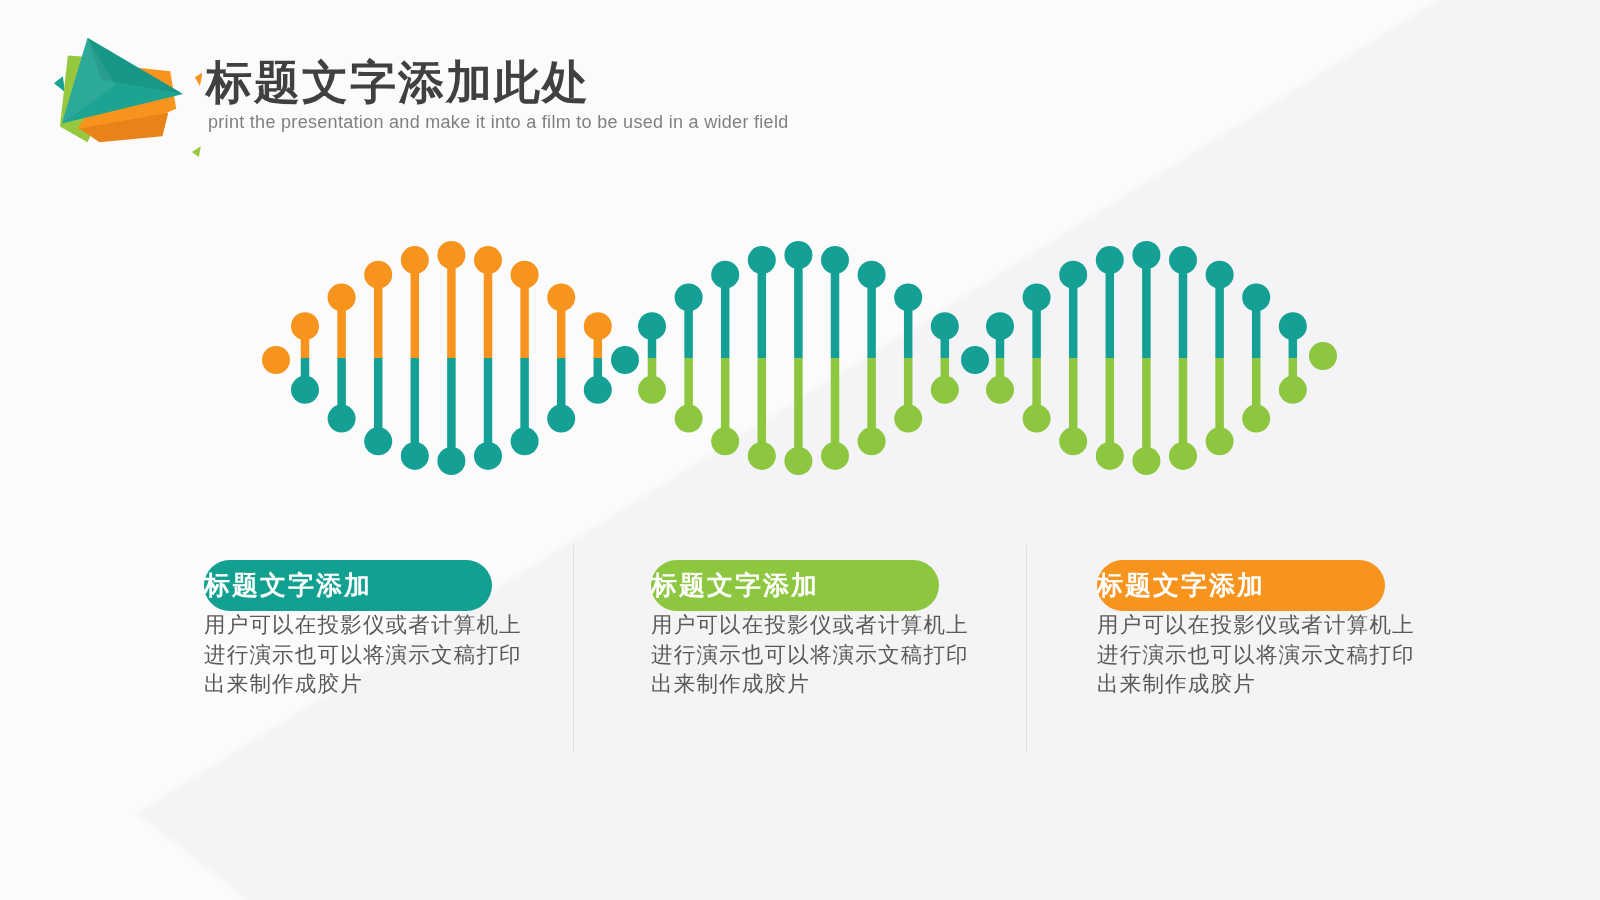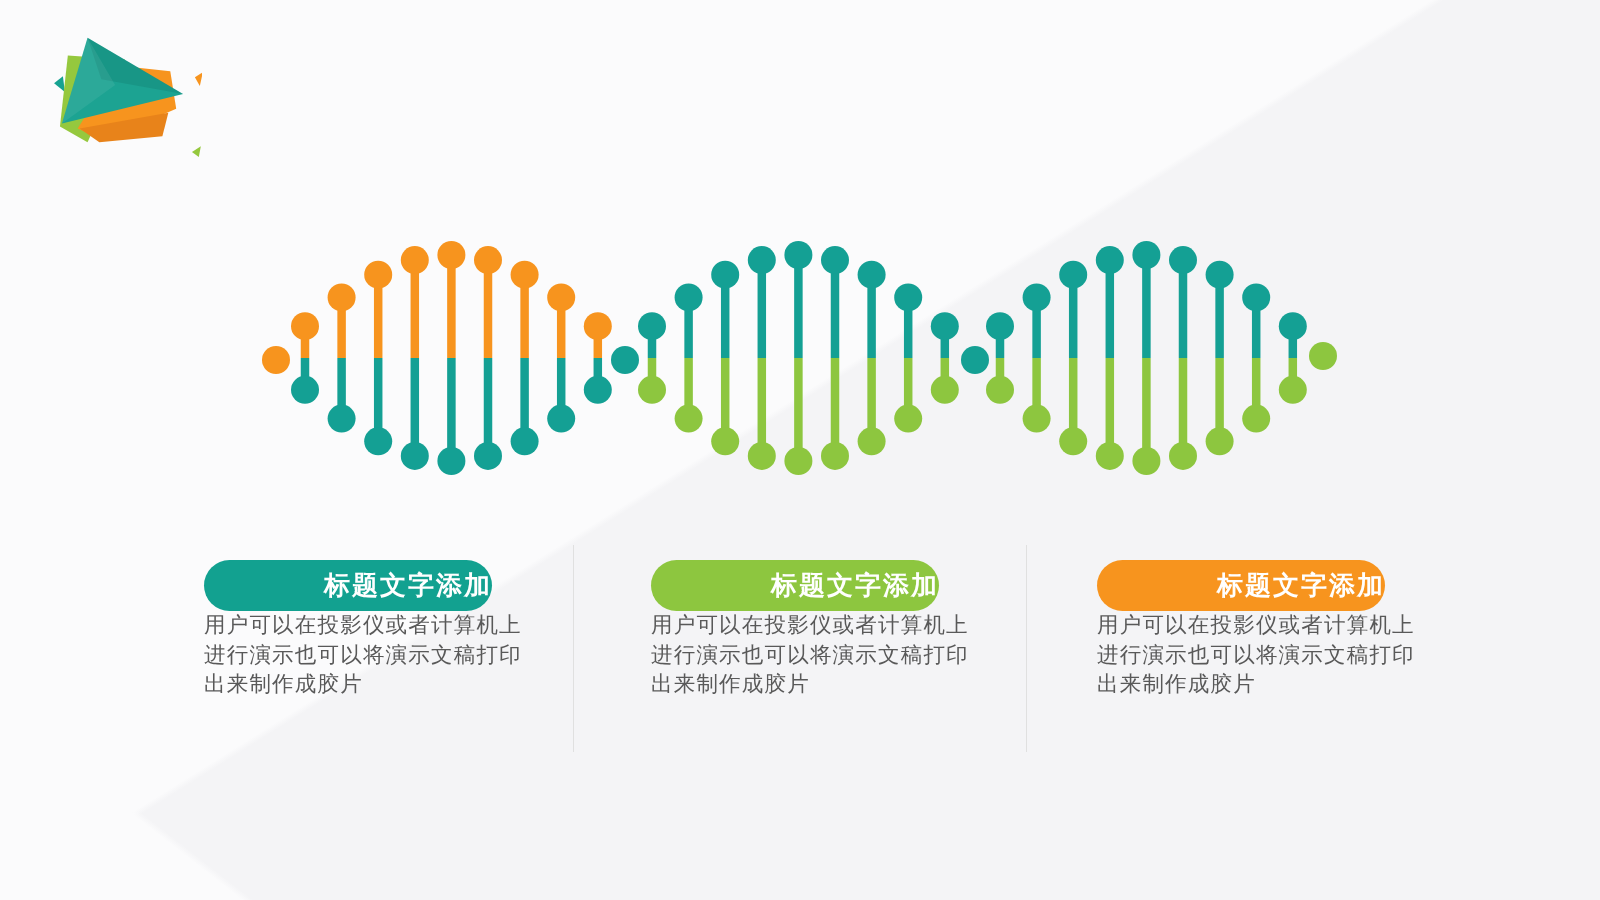--- a/index.html
+++ b/index.html
@@ -25,21 +25,21 @@
   }
   
   .dna{position:absolute;left:0;top:0;pointer-events:none;}
   
   .col{position:absolute;top:560px;width:312px;}
   .col-1{left:204px;}
   .col-2{left:651px;}
   .col-3{left:1097px;}
   .pill{
     width:288px;height:51px;border-radius:26px;
-    text-align:right;line-height:51px;
+    text-align:left;line-height:51px;
     font-size:26px;font-weight:700;color:#ffffff;letter-spacing:2px;
     cursor:default;
   }
   .col-body{
     font-size:21.5px;line-height:29.5px;letter-spacing:1.2px;color:#595959;
   }
   .col-body div{white-space:nowrap;}
   .v-divider{
     position:absolute;top:545px;height:207px;width:1px;
     background:#dedede;opacity:.9;
@@ -57,20 +57,22 @@
     <polygon points="24,30 82,34 44,118 16,102" fill="#95C83E"></polygon>
     <polygon points="153,52 161,47 158,61" fill="#F7941E"></polygon>
     <polygon points="74,40 128,46 134,84 60,116 34,104" fill="#F7941E"></polygon>
     <polygon points="36,104 126,88 120,112 56,118" fill="#E8831A"></polygon>
     <polygon points="44,12 141,69 18,99" fill="#1CA392"></polygon>
     <polygon points="44,12 141,69 58,54" fill="rgba(0,60,50,0.12)"></polygon>
     <polygon points="44,12 72,60 18,99" fill="rgba(255,255,255,0.07)"></polygon>
     <polygon points="150,128 159,122 157,133" fill="#95C83E"></polygon>
   </svg>
 
+  <h1 class="page-title">标题文字添加此处</h1>
+  <div class="page-subtitle">print the presentation and make it into a film to be used in a wider field</div>
 
   <svg class="dna" width="1600" height="900" viewBox="0 0 1600 900" xmlns="http://www.w3.org/2000/svg">
       <circle cx="276" cy="360" r="14" fill="#F7941E"></circle>
       <rect x="300.75" y="326.1712495793804" width="8.5" height="31.82875042061958" fill="#F7941E"></rect>
       <rect x="300.75" y="358" width="8.5" height="31.82875042061958" fill="#14A094"></rect>
       <circle cx="305" cy="326.1712495793804" r="14" fill="#F7941E"></circle>
       <circle cx="305" cy="389.8287504206196" r="14" fill="#14A094"></circle>
       <rect x="337.35" y="297.45811901387526" width="8.5" height="60.54188098612473" fill="#F7941E"></rect>
       <rect x="337.35" y="358" width="8.5" height="60.54188098612473" fill="#14A094"></rect>
       <circle cx="341.6" cy="297.45811901387526" r="14" fill="#F7941E"></circle>

